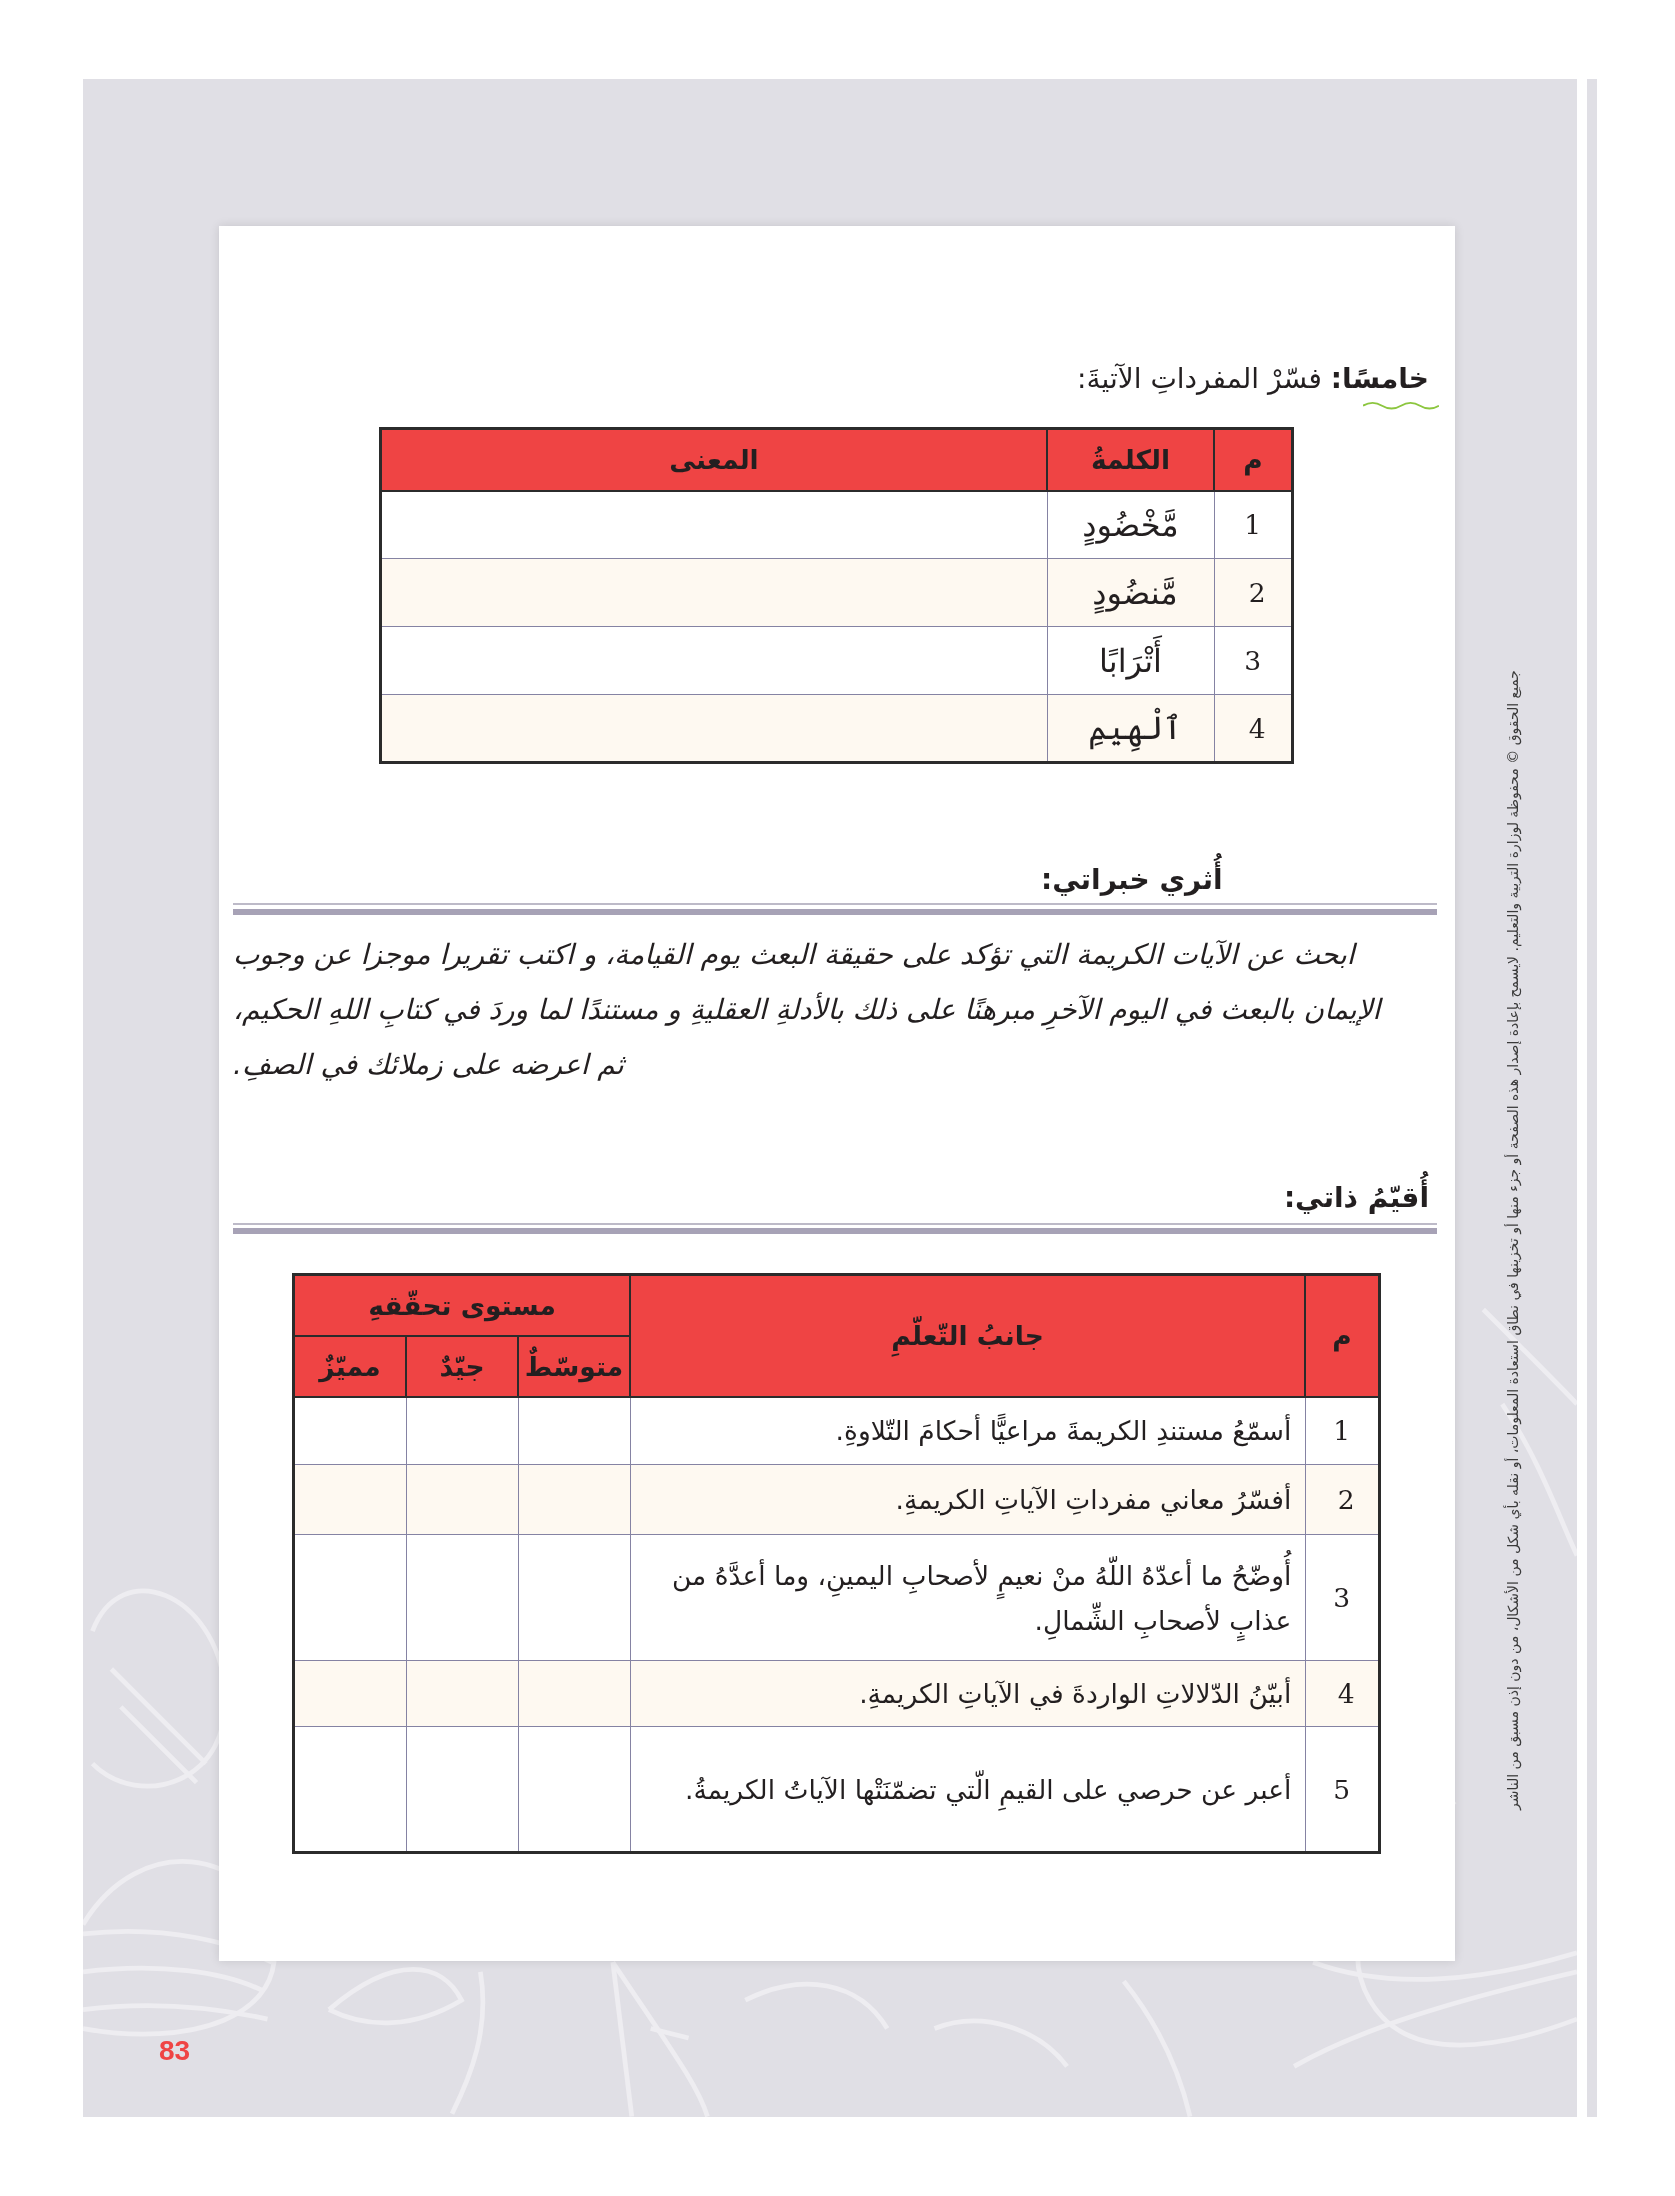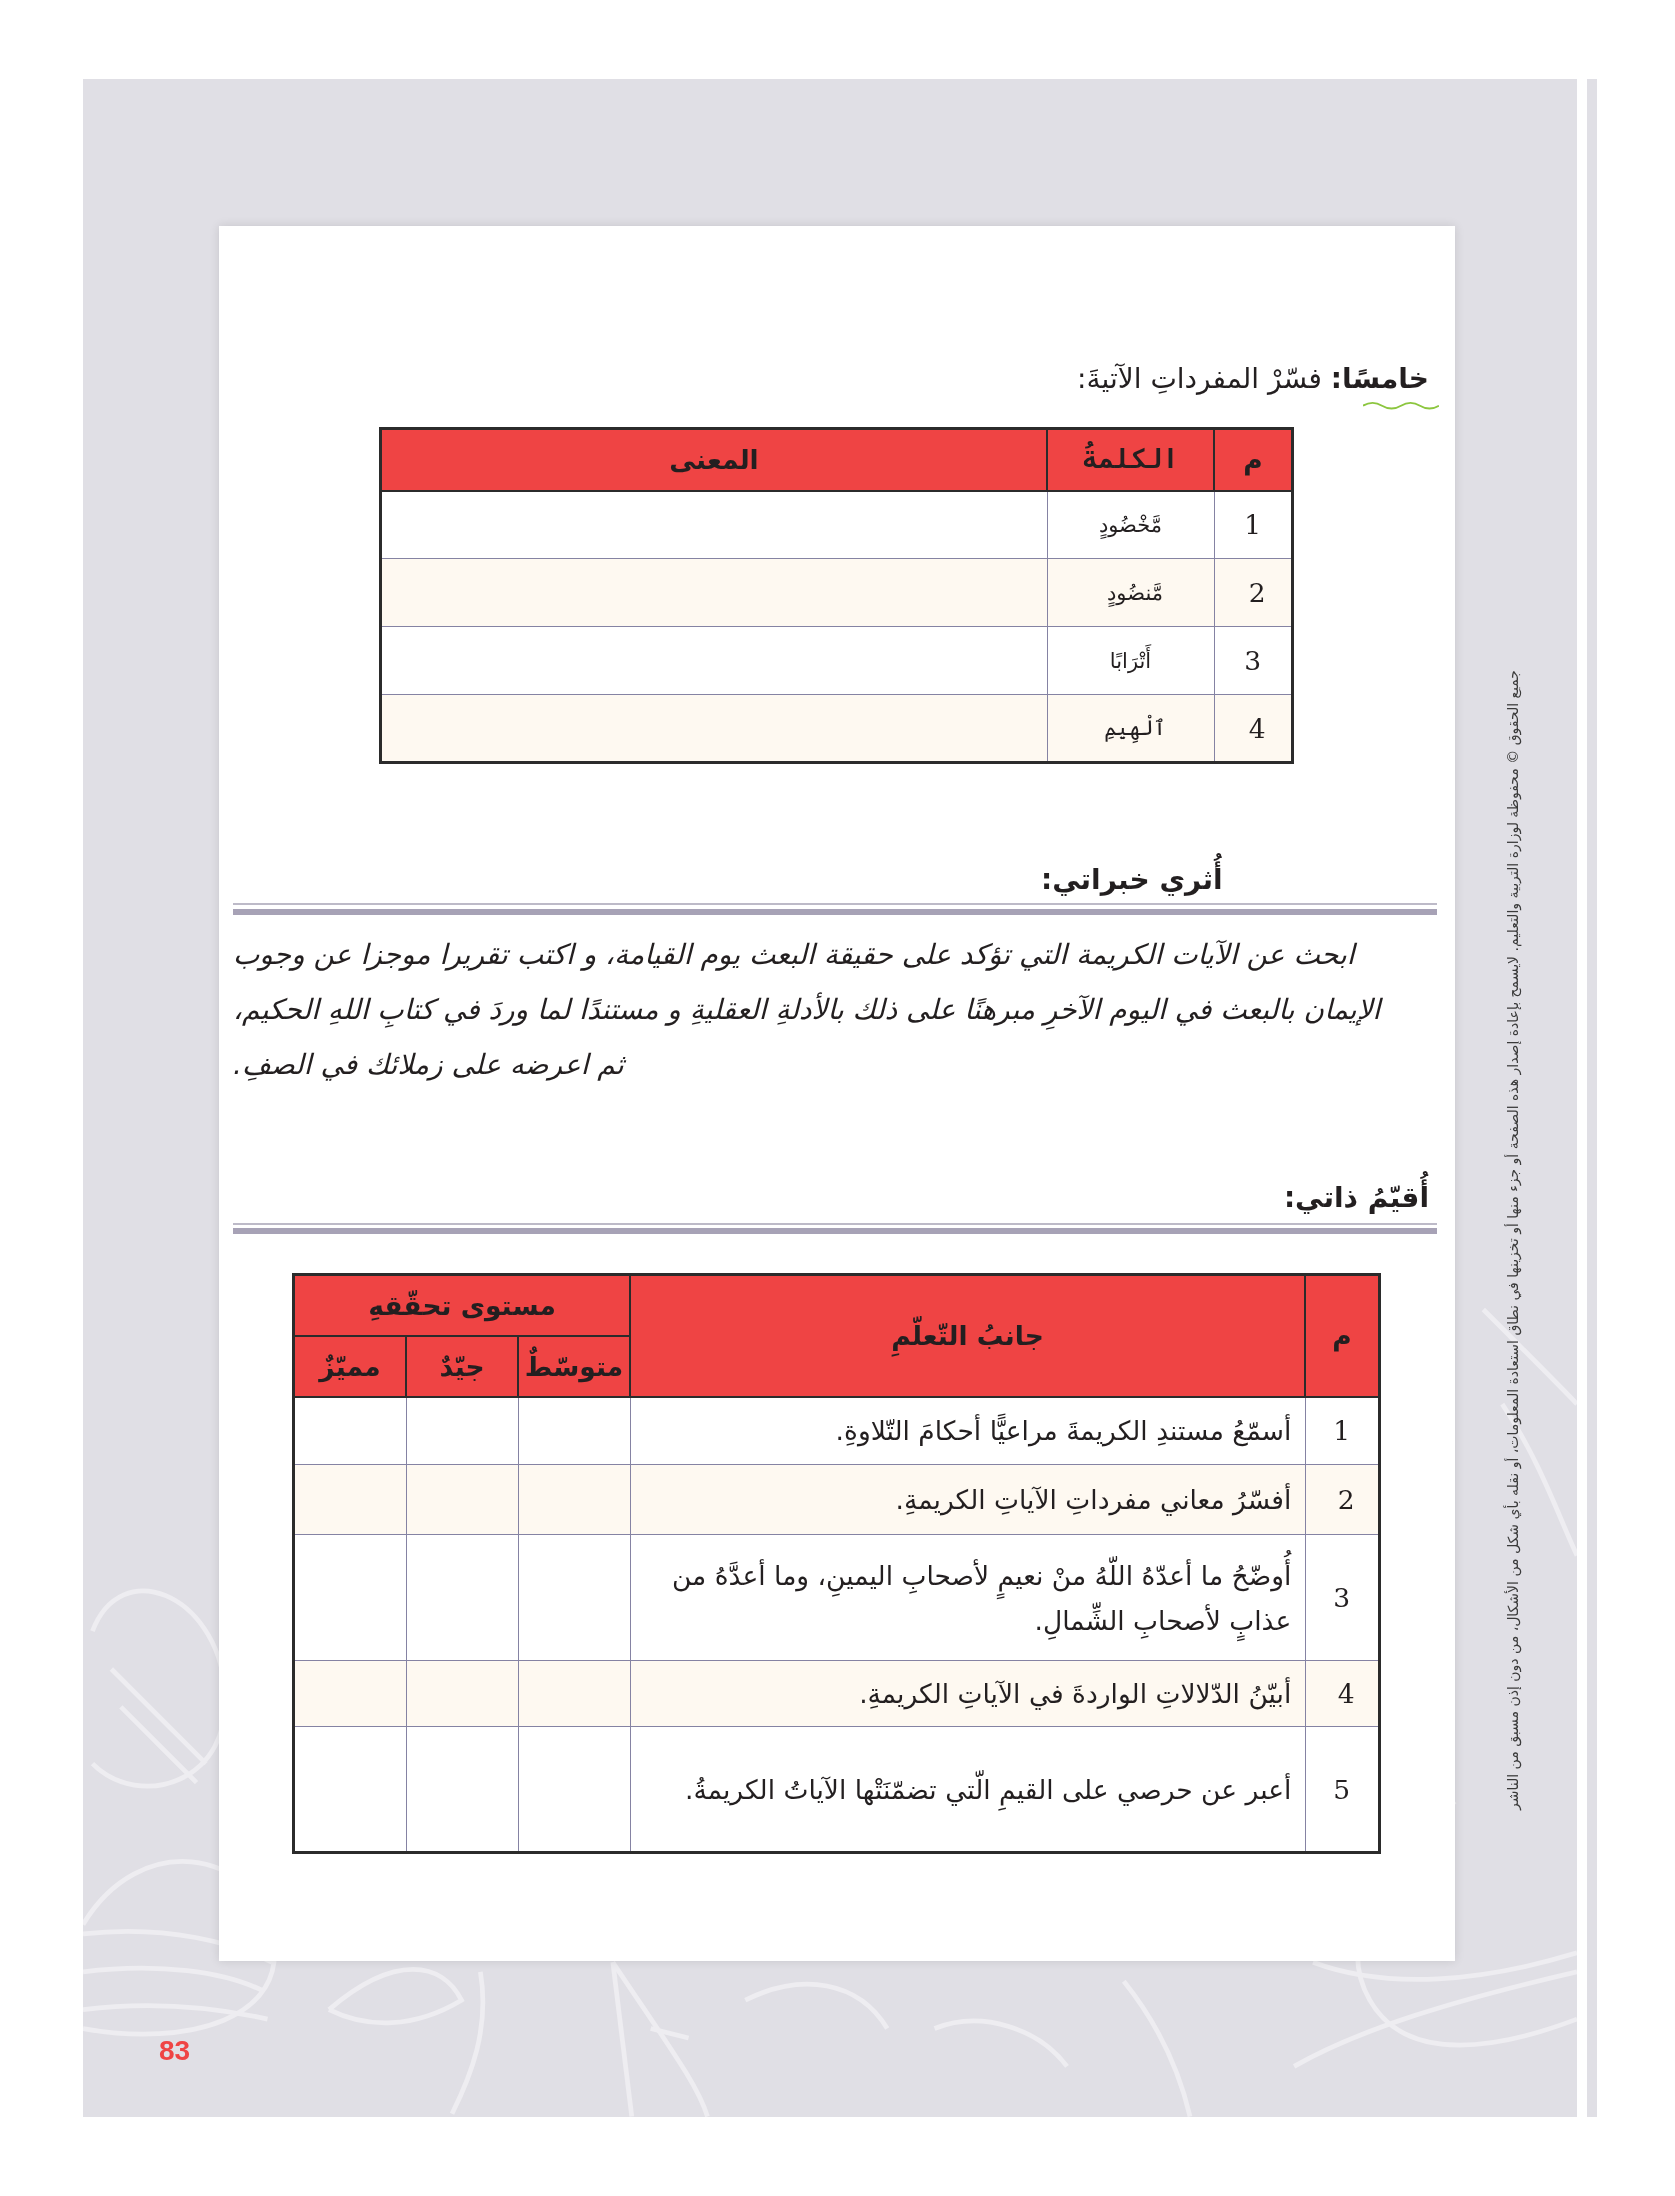--- a/index.html
+++ b/index.html
@@ -34,21 +34,21 @@
 
   table.t { border-collapse:collapse; position:absolute; direction:rtl; }
   table.t td, table.t th {
     border:1.4px solid #8583a3; padding:0; text-align:center; vertical-align:middle;
   }
   table.t th { background:#ef4444; font-weight:bold; font-size:26.5px; border:2.8px solid #2b2b2b; }
   table.t { border:3.8px solid #2b2b2b; }
   tr.alt td { background:#fef9f1;padding-left:9px; }
   tr.plain td { background:#ffffff; }
   .num { font-family:"DejaVu Serif", "Liberation Serif", serif; font-size:26.5px; color:#231f20; }
-  .word { font-family:"DejaVu Serif", "Liberation Serif", serif; font-size:21px; }
+  .word { font-family:"DejaVu Serif", "Liberation Serif", serif; font-size:32px; }
   .item-text { text-align:right !important; padding:5.7px 13.2px !important; font-size:26.5px; line-height:45px; }
 
   .para {
     position:absolute; left:233px; top:927px; width:1204px; direction:rtl; text-align:left;
     font-size:28px; line-height:55px; color:#231f20;font-style:italic;
   }
   .page-number {
     position:absolute; left:159px; top:2035px; font-weight:bold; font-size:28px; color:#ef4444;
     font-family:"Liberation Sans", sans-serif;
   }
@@ -95,21 +95,21 @@
   <span>خامسًا:</span><span class="heading-normal"> فسّرْ المفرداتِ الآتيةَ:</span>
 </div>
 <svg class="wavy" style="left:1363px; top:400px;" width="76" height="11.4" viewBox="0 0 80 12">
   <path d="M0 6 Q 10 0, 20 6 T 40 6 T 60 6 T 80 6" stroke="#8cc63f" stroke-width="2" fill="none"></path>
 </svg>
 
 <table class="t" style="left:379px; top:427px; width:915px;">
   <tbody>
       <tr style="height:62px;">
     <th style="width:76px;">م</th>
-    <th style="width:165px;font-family:Liberation Mono, monospace;">الكلمةُ</th>
+    <th style="width:165px;">الكلمةُ</th>
     <th>المعنى</th>
   </tr>
   <tr class="plain" style="height:68px;">
     <td class="num">1</td>
     <td class="word">مَّخْضُودٍ</td>
     <td></td>
   </tr>
   <tr class="alt" style="height:68px;">
     <td class="num">2</td>
     <td class="word">مَّنضُودٍ</td>

